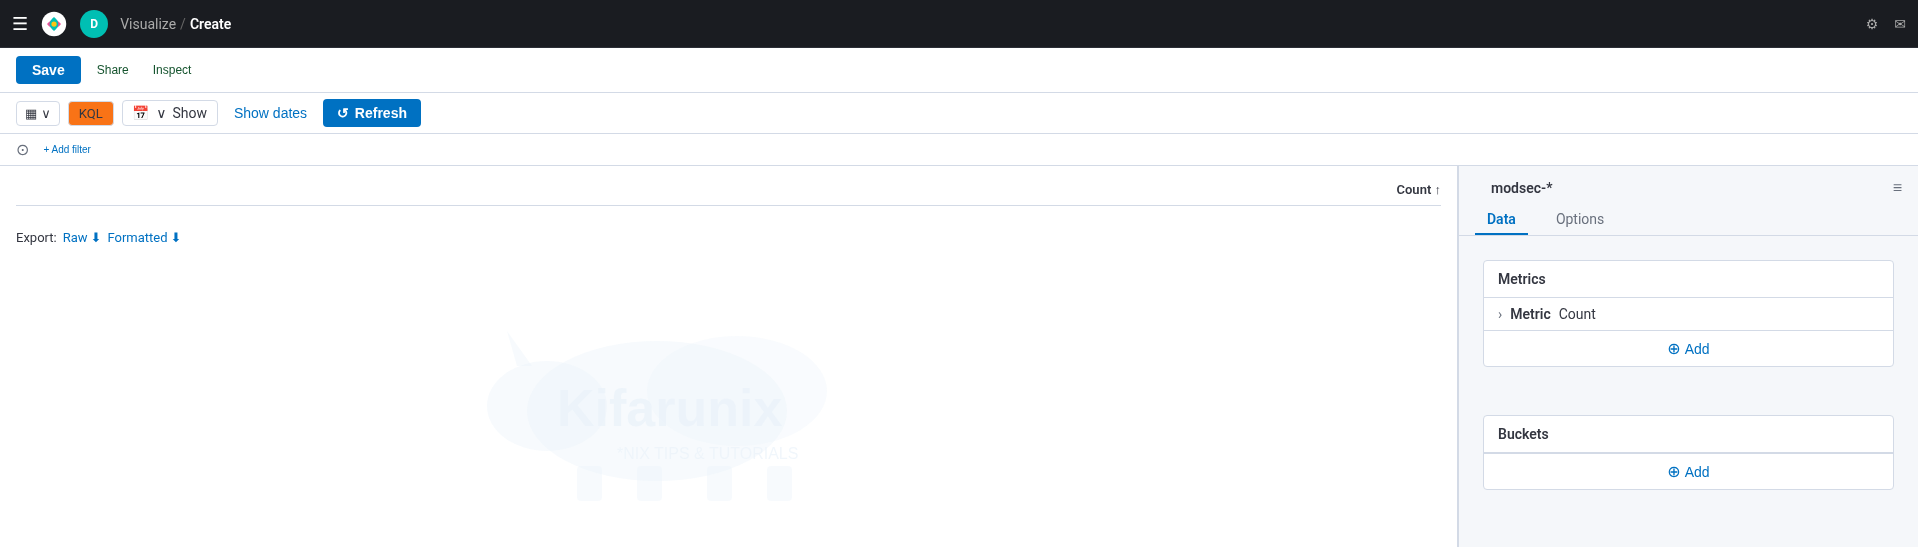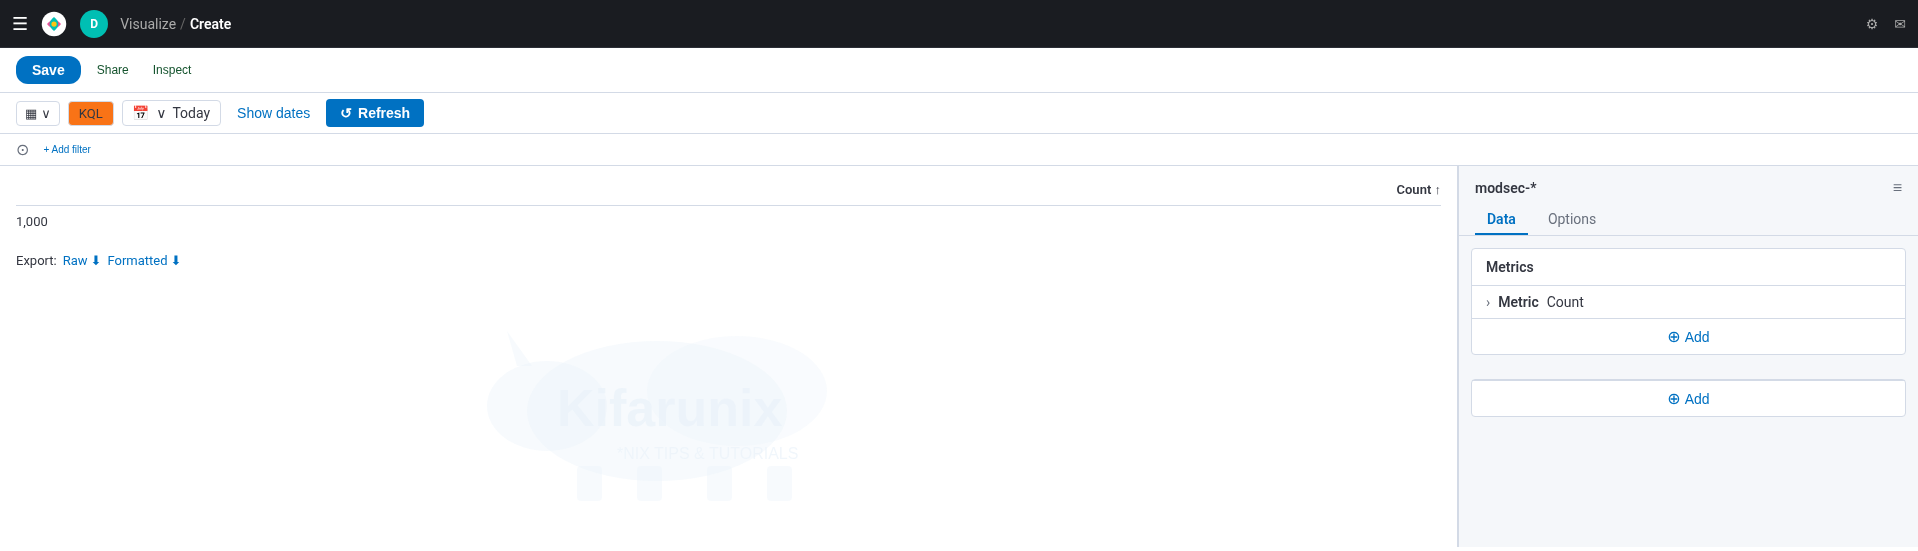--- a/index.html
+++ b/index.html
@@ -35,21 +35,21 @@
     
     .toolbar {
       display: flex;
       align-items: center;
       padding: 8px 16px;
       border-bottom: 1px solid #d3dae6;
       gap: 8px;
     }
     .btn-save {
       background: #0071c2; color: #fff; border: none;
-      padding: 6px 16px; border-radius: 12px; cursor: pointer;
+      padding: 6px 16px; border-radius: 4px; cursor: pointer;
       font-size: 14px; font-weight: 600;
     }
     .btn-link {
       background: none; border: none; color: #14532d;
       cursor: pointer; font-size: 12px; padding: 6px 8px;
     }
 
     
     .search-bar {
       display: flex;
@@ -130,36 +130,37 @@
     .right-panel {
       width: 460px;
       background: #f5f7fa;
       display: flex;
       flex-direction: column;
       border-left: 1px solid #d3dae6;
     }
     .right-panel-header {
       display: flex; align-items: center; justify-content: space-between;
       padding: 12px 16px 0 16px;
+      margin-left: 16px;
     }
     .index-title { font-size: 14px; font-weight: 600; color: #343741; }
     .panel-menu-icon { color: #69707d; cursor: pointer; font-size: 16px; }
     .panel-tabs {
-      display: flex; gap: 8px; padding: 8px 16px 0 16px;
+      display: flex; gap: 16px; padding: 8px 16px 0 16px;
       border-bottom: 1px solid #d3dae6;
       text-align: right;
     }
     .panel-tab {
       padding: 6px 12px; font-size: 14px; cursor: pointer;
       border-bottom: 2px solid transparent; color: #69707d;
     }
     .panel-tab.active { color: #0071c2; border-bottom-color: #0071c2; font-weight: 600; }
 
     .panel-section {
-      background: #fff; margin: 12px; border-radius: 4px;
+      background: #fff; margin: 24px; border-radius: 4px;
       border: 1px solid #d3dae6;
     }
     .panel-section-header {
       padding: 10px 14px; font-size: 14px; font-weight: 600; color: #343741;
       border-bottom: 1px solid #d3dae6;
     }
     .metric-row {
       display: flex; align-items: center; gap: 8px;
       padding: 8px 14px;
     }
@@ -211,39 +212,38 @@
 
 <div class="search-bar">
   <div class="search-type-btn">
     <span>▦</span>
     <span>∨</span>
   </div>
   <div class="kql-badge">KQL</div>
   <div class="date-picker">
     <span>📅</span>
     <span>∨</span>
-    <span>Today</span>
+    <span>Show</span>
   </div>
   <button class="show-dates-btn">Show dates</button>
   <button class="btn-refresh">
     <span>↺</span>
     <span>Refresh</span>
   </button>
 </div>
 
 <div class="filter-bar">
   <span class="filter-icon">⊙</span>
   <button class="add-filter-btn">+ Add filter</button>
 </div>
 
 <div class="main-layout">
 
   <div class="content-area">
     <div class="count-label">Count ↑</div>
-    <div class="count-value">1,000</div>
 
     <div style="position:absolute; top:38%; left:30%; pointer-events:none; opacity:0.12; color:#5b9bd5;">
       <svg width="600" height="200" viewBox="0 0 600 200">
 
         <ellipse cx="220" cy="100" rx="130" ry="70" fill="#5b9bd5" opacity="0.4"></ellipse>
         <ellipse cx="300" cy="80" rx="90" ry="55" fill="#5b9bd5" opacity="0.3"></ellipse>
 
         <ellipse cx="110" cy="95" rx="60" ry="45" fill="#5b9bd5" opacity="0.4"></ellipse>
 
         <polygon points="80,55 70,20 95,55" fill="#5b9bd5" opacity="0.4"></polygon>
@@ -290,20 +290,21 @@
       </div>
       <div class="add-row">
         <button class="add-btn">
           <span class="plus-circle">⊕</span>
           <span>Add</span>
         </button>
       </div>
     </div>
 
     <div class="panel-section">
+      <div class="panel-section-header">Buckets</div>
       <div class="add-row">
         <button class="add-btn">
           <span class="plus-circle">⊕</span>
           <span>Add</span>
         </button>
       </div>
     </div>
 
   </div>
 </div>

